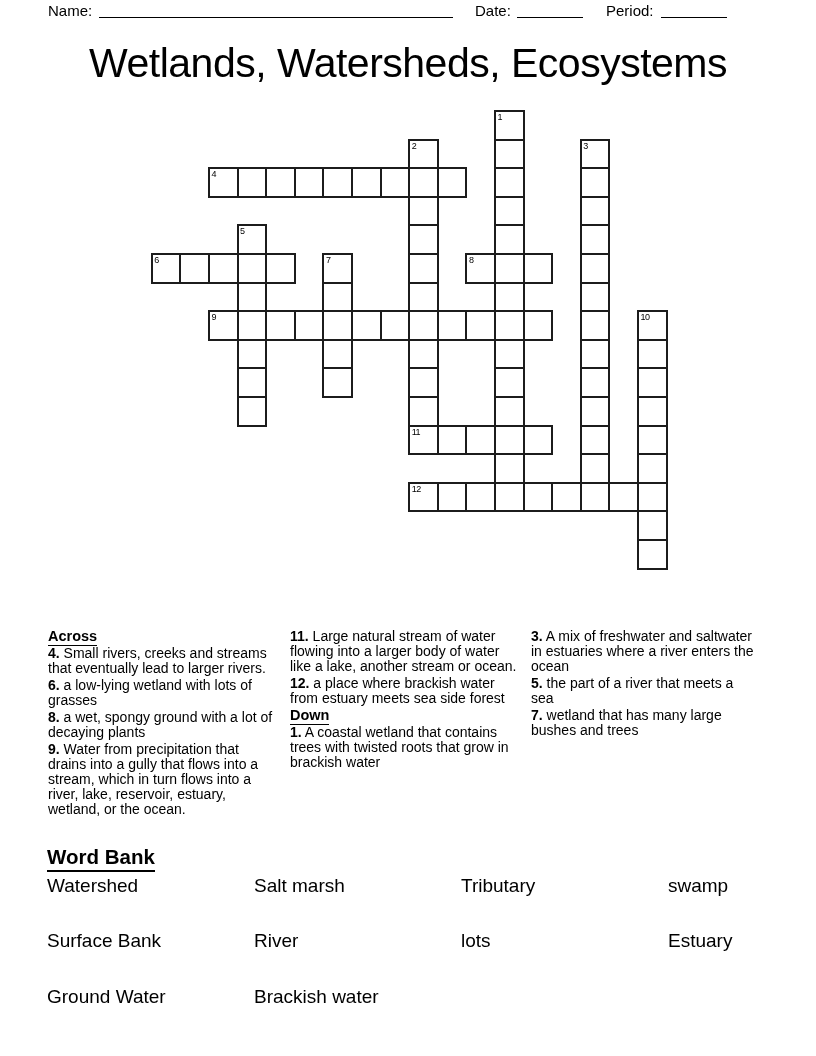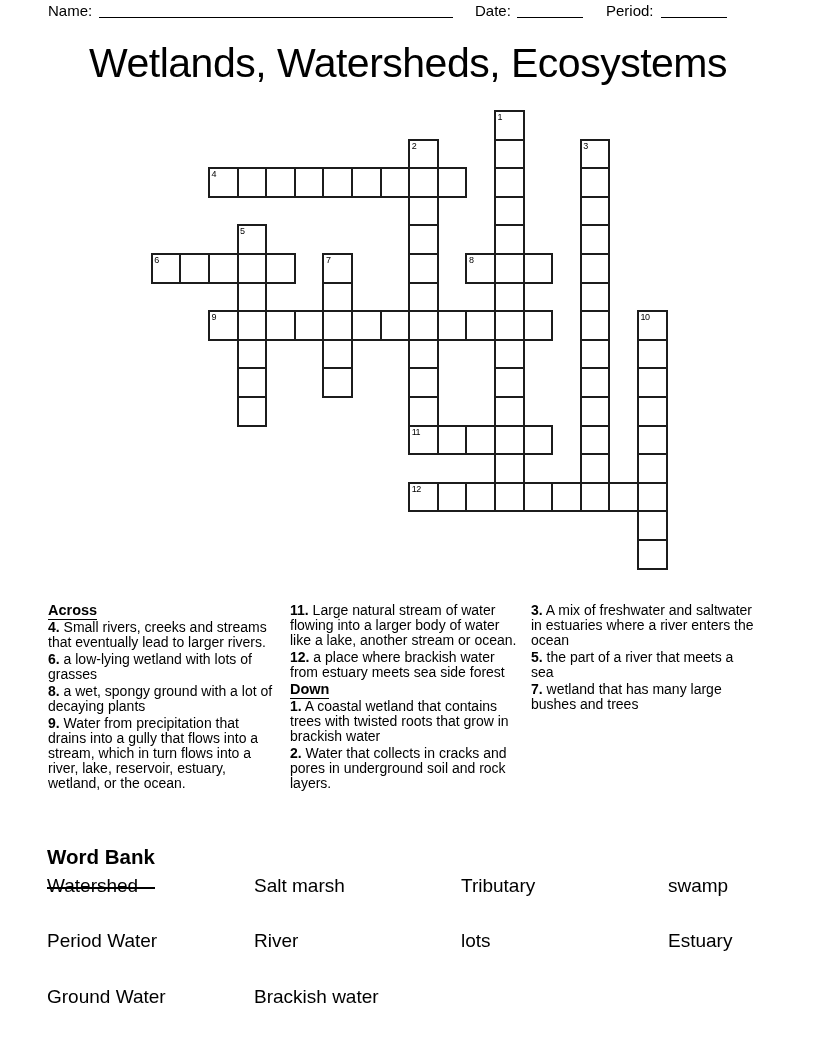--- a/index.html
+++ b/index.html
@@ -16,32 +16,32 @@
          font-size:41px;font-weight:400;letter-spacing:-0.5px;white-space:nowrap;}
 
   
   #grid{position:absolute;left:150.8px;top:110px;width:517px;height:460px;}
   .cell{position:absolute;box-sizing:border-box;width:30.6px;height:30.6px;
         border:2px solid #1c1c1c;background:#fff;}
   .cell .num{position:absolute;top:0;left:1.5px;font-size:9px;line-height:10px;
              font-weight:400;letter-spacing:-0.5px;}
 
   
-  .clue-col{position:absolute;top:603px;font-size:14px;line-height:15px;}
+  .clue-col{position:absolute;top:629px;font-size:14px;line-height:15px;}
   #clue-col-1{left:48px;width:230px;}
   #clue-col-2{left:290px;width:230px;}
   #clue-col-3{left:531px;width:228px;}
   .clue{margin:0 0 2px 0;}
   .clue b{font-weight:700;}
   .clue-heading{font-size:14.5px;font-weight:700;margin:0 0 2px 0;}
   .clue-heading span{border-bottom:1.8px solid #000;padding-bottom:0.5px;}
 
   
   .wb-heading{position:absolute;left:47px;top:845px;font-size:20.5px;font-weight:700;
-              border-bottom:2.2px solid #000;padding-bottom:18px;white-space:nowrap;}
+              border-bottom:2.2px solid #000;padding-bottom:1px;white-space:nowrap;}
   #wb-grid{position:absolute;left:47px;top:872px;display:grid;
            grid-template-columns:180px 180px 180px 180px;gap:27px;}
   .wb-word{font-size:19px;line-height:28.3px;height:28.3px;white-space:nowrap;}
 </style>
 </head>
 <body>
 
 <div class="page">
 
   <div>
@@ -177,35 +177,34 @@
       <p class="clue"><b>4.</b> Small rivers, creeks and streams that eventually lead to larger rivers.</p>
       <p class="clue"><b>6.</b> a low-lying wetland with lots of grasses</p>
       <p class="clue"><b>8.</b> a wet, spongy ground with a lot of decaying plants</p>
       <p class="clue"><b>9.</b> Water from precipitation that drains into a gully that flows into a stream, which in turn flows into a river, lake, reservoir, estuary, wetland, or the ocean.</p>
     </div>
   <div class="clue-col" id="clue-col-2">
       <p class="clue"><b>11.</b> Large natural stream of water flowing into a larger body of water like a lake, another stream or ocean.</p>
       <p class="clue"><b>12.</b> a place where brackish water from estuary meets sea side forest</p>
       <p class="clue-heading"><span>Down</span></p>
       <p class="clue"><b>1.</b> A coastal wetland that contains trees with twisted roots that grow in brackish water</p>
-      <p class="clue"><b>2.</b> Water that collects in cracks and pores in underground soil and rock layers.</p>
     </div>
   <div class="clue-col" id="clue-col-3">
       <p class="clue"><b>3.</b> A mix of freshwater and saltwater in estuaries where a river enters the ocean</p>
       <p class="clue"><b>5.</b> the part of a river that meets a sea</p>
       <p class="clue"><b>7.</b> wetland that has many large bushes and trees</p>
     </div>
 
   <div class="wb-heading">Word Bank</div>
   <div id="wb-grid">
       <div class="wb-word">Watershed</div>
       <div class="wb-word">Salt marsh</div>
       <div class="wb-word">Tributary</div>
       <div class="wb-word">swamp</div>
-      <div class="wb-word">Period Water</div>
+      <div class="wb-word">Surface Bank</div>
       <div class="wb-word">River</div>
       <div class="wb-word">lots</div>
       <div class="wb-word">Estuary</div>
       <div class="wb-word">Ground Water</div>
       <div class="wb-word">Brackish water</div>
     </div>
 
 </div>
 
 </body></html>

